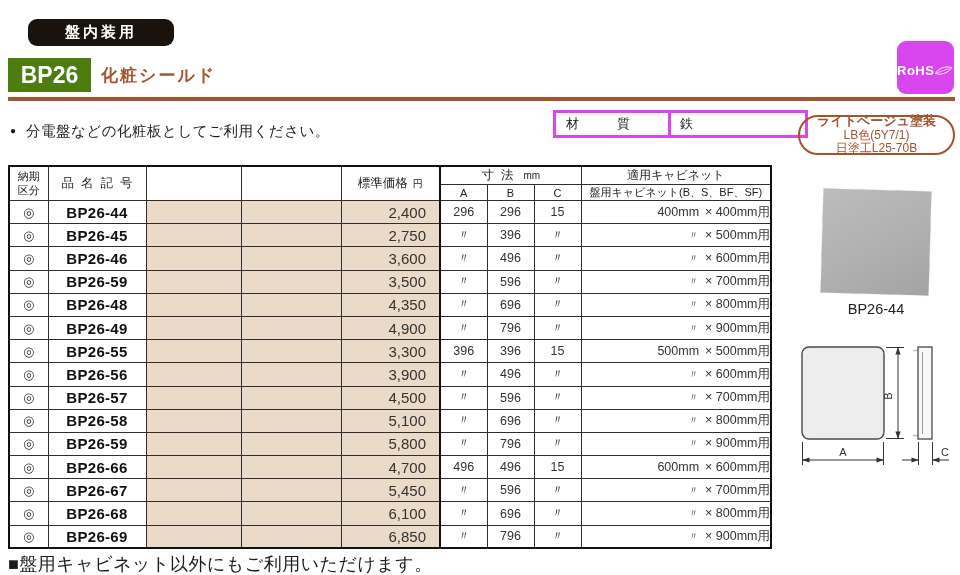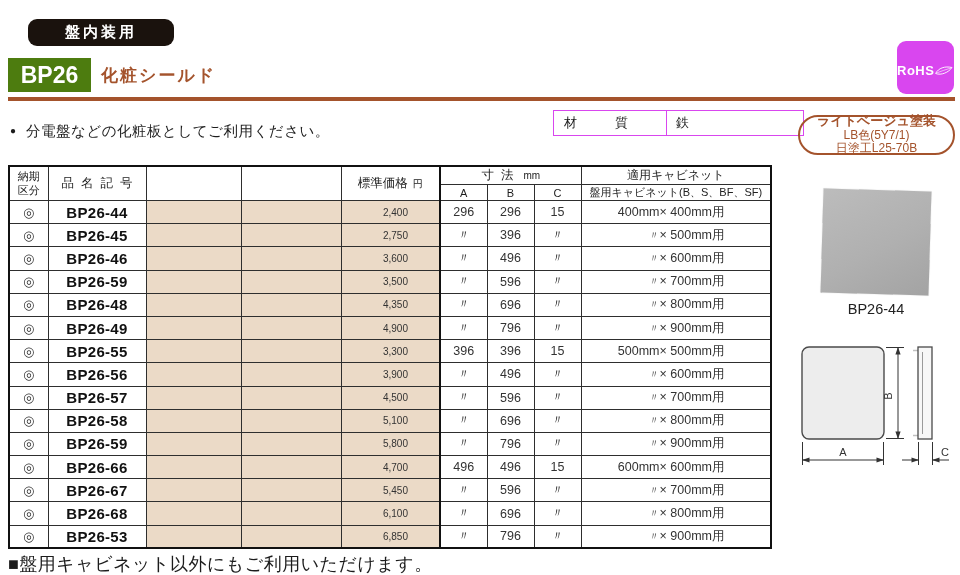--- a/index.html
+++ b/index.html
@@ -23,21 +23,21 @@
   .rohs { left: 897px; top: 41px; width: 57px; height: 53px; background: #d946ef; border-radius: 9px;
     display: flex; flex-direction: row; align-items: center; padding-top: 5px; }
   .rohs-text { color: #fff; font-weight: bold; font-size: 13px; letter-spacing: 0.5px; }
 
   
   .bullet { left: 10px; top: 114px; font-size: 14.5px; color: #1c1c1c; letter-spacing: 0.5px; margin-top: 8px; }
   .bullet::before { content: "●"; font-size: 10px; vertical-align: 2px; margin-right: 5px; }
 
   
   .spec-table { left: 553px; top: 110px; border-collapse: collapse; }
-  .spec-table td { border: 1px solid #d946ef; height: 25px; font-size: 13px; color: #1c1c1c; }
+  .spec-table td { border: 3px solid #d946ef; height: 25px; font-size: 13px; color: #1c1c1c; }
   .spec-label { width: 80px; padding-left: 10px; white-space: nowrap; overflow: visible; }
   .spec-label span { letter-spacing: 38px; }
   .spec-value { width: 137px; padding-left: 9px; }
 
   
   .paint-box { left: 798px; top: 115px; width: 157px; height: 40px; border: 2px solid #a4532c;
     border-radius: 24px; color: #a4532c; display: flex; flex-direction: column; align-items: center;
     justify-content: center; line-height: 1.15; }
   .paint-l1 { font-size: 13px; font-weight: bold; }
   .paint-l2, .paint-l3 { font-size: 12px; }
@@ -53,27 +53,27 @@
   th.h-code { font-size: 12.5px; letter-spacing: 7px; text-indent: 7px; }
   th.h-price { font-size: 12.5px; }
   th.h-price .unit { font-size: 10px; margin-left: 5px; }
   th.h-dims { font-size: 12.5px; letter-spacing: 7px; }
   th.h-dims .unit { font-size: 10px; letter-spacing: 0; margin-left: 3px; }
   th.h-cab { font-size: 12px; }
   th.h-cabsub { font-size: 11px; }
   td.c-del { text-align: center; font-size: 13px; color: #333; }
   td.c-code { text-align: center; font-weight: bold; font-size: 15px; color: #111; letter-spacing: 0.3px; }
   td.c-blank1, td.c-blank2, td.c-price { background: #ebdac7; }
-  td.c-price { text-align: right; padding-right: 31px; font-size: 10px; color: #333; }
+  td.c-price { text-align: right; padding-right: 13px; font-size: 15px; color: #333; }
   td.c-dim { text-align: center; font-size: 12.5px; color: #333; }
   td.c-a { border-left: 2px solid #111; }
   td.c-cab { font-size: 12.5px; color: #333; }
-  td.c-cab .cab-line { display: flex; align-items: center; }
+  td.c-cab .cab-line { display: flex; align-items: center; justify-content: flex-end; }
   span.cab-w { display: inline-block; width: 78px; text-align: right; }
-  span.cab-x { }
+  span.cab-x { margin-left: 6px; }
   .ditto { font-size: 11px; color: #555; }
 
   
   .footnote { left: 8px; top: 552px; font-size: 18px; color: #1c1c1c; letter-spacing: 0.5px; }
 
   
   .photo { left: 822px; top: 190px; width: 108px; height: 104px;
     background: linear-gradient(150deg, #bcbcbc 0%, #b0b0b0 55%, #a3a3a3 100%);
     transform: rotate(1.6deg); box-shadow: 0 0 1px rgba(0,0,0,0.25); }
   .photo-caption { left: 822px; top: 301px; width: 108px; text-align: center; font-size: 14.5px; color: #222; }
@@ -413,21 +413,21 @@
     <td class="c-dim ditto">〃</td>
     <td class="c-cab">
       <div class="cab-line">
         <span class="cab-w ditto">〃</span>
         <span class="cab-x">× 800mm用</span>
       </div>
     </td>
   </tr>
       <tr>
     <td class="c-del">◎</td>
-    <td class="c-code">BP26-53</td>
+    <td class="c-code">BP26-69</td>
     <td class="c-blank1"></td>
     <td class="c-blank2"></td>
     <td class="c-price">6,850</td>
     <td class="c-dim c-a ditto">〃</td>
     <td class="c-dim">796</td>
     <td class="c-dim ditto">〃</td>
     <td class="c-cab">
       <div class="cab-line">
         <span class="cab-w ditto">〃</span>
         <span class="cab-x">× 900mm用</span>

